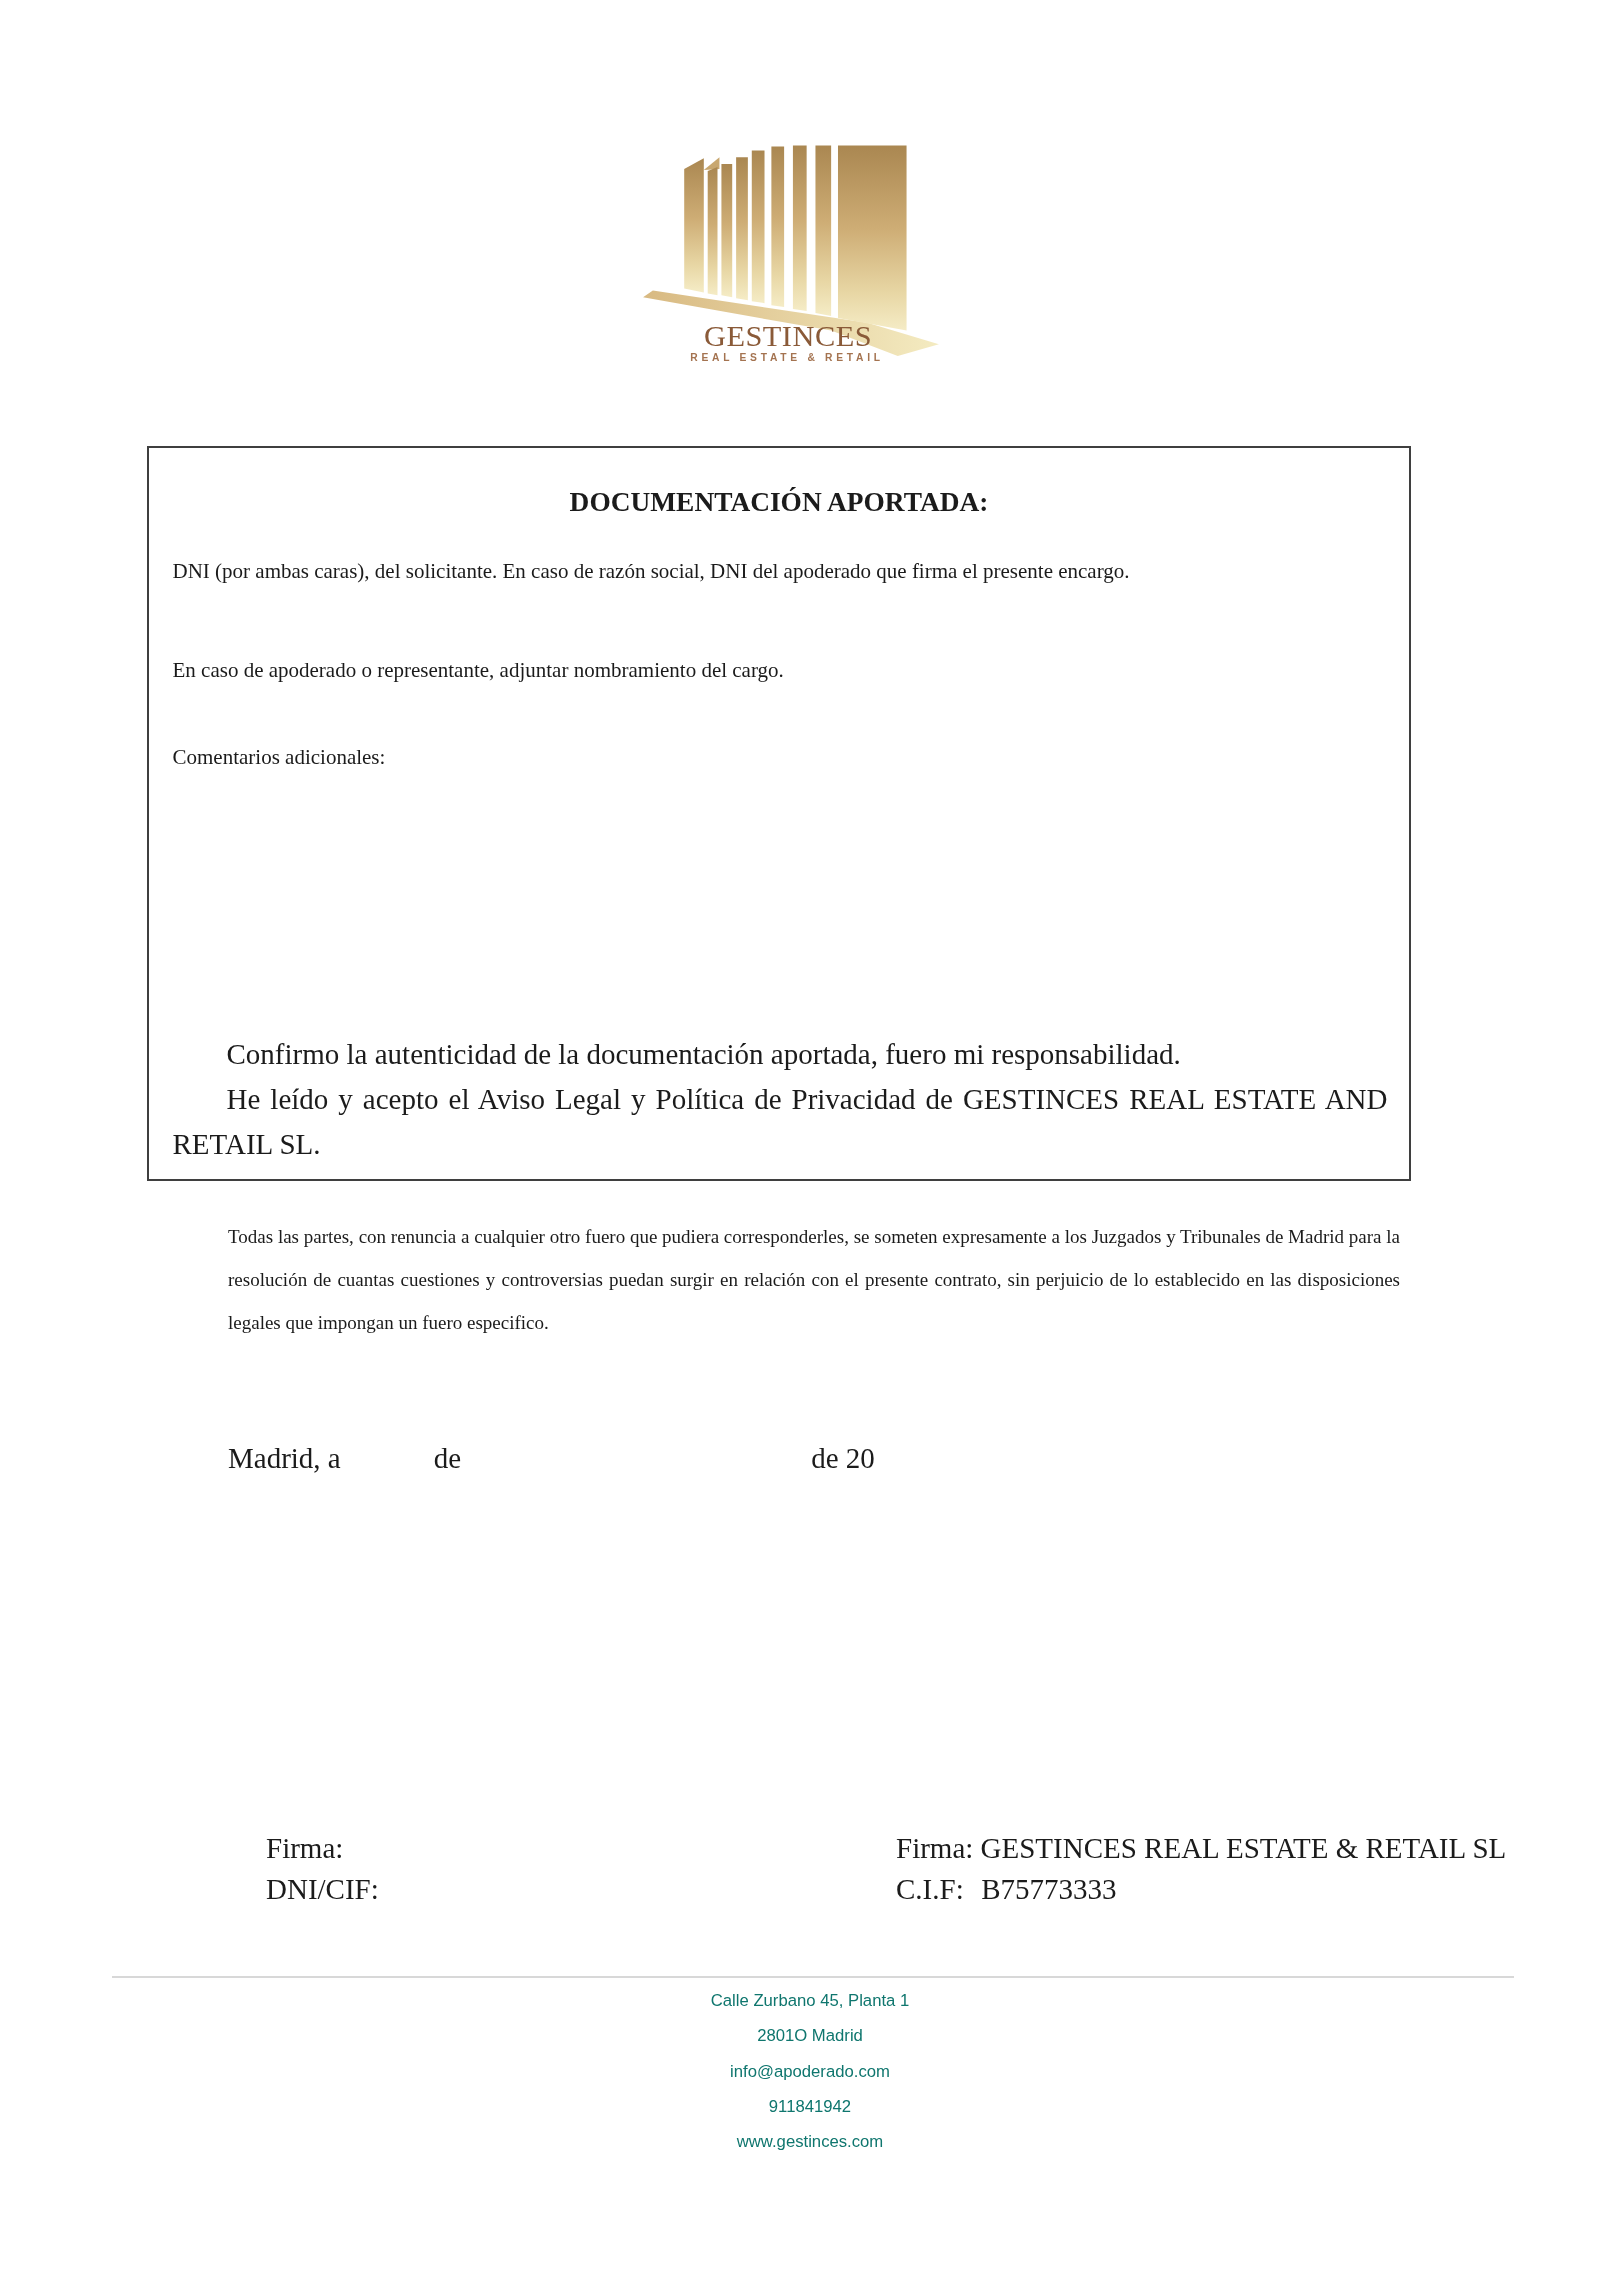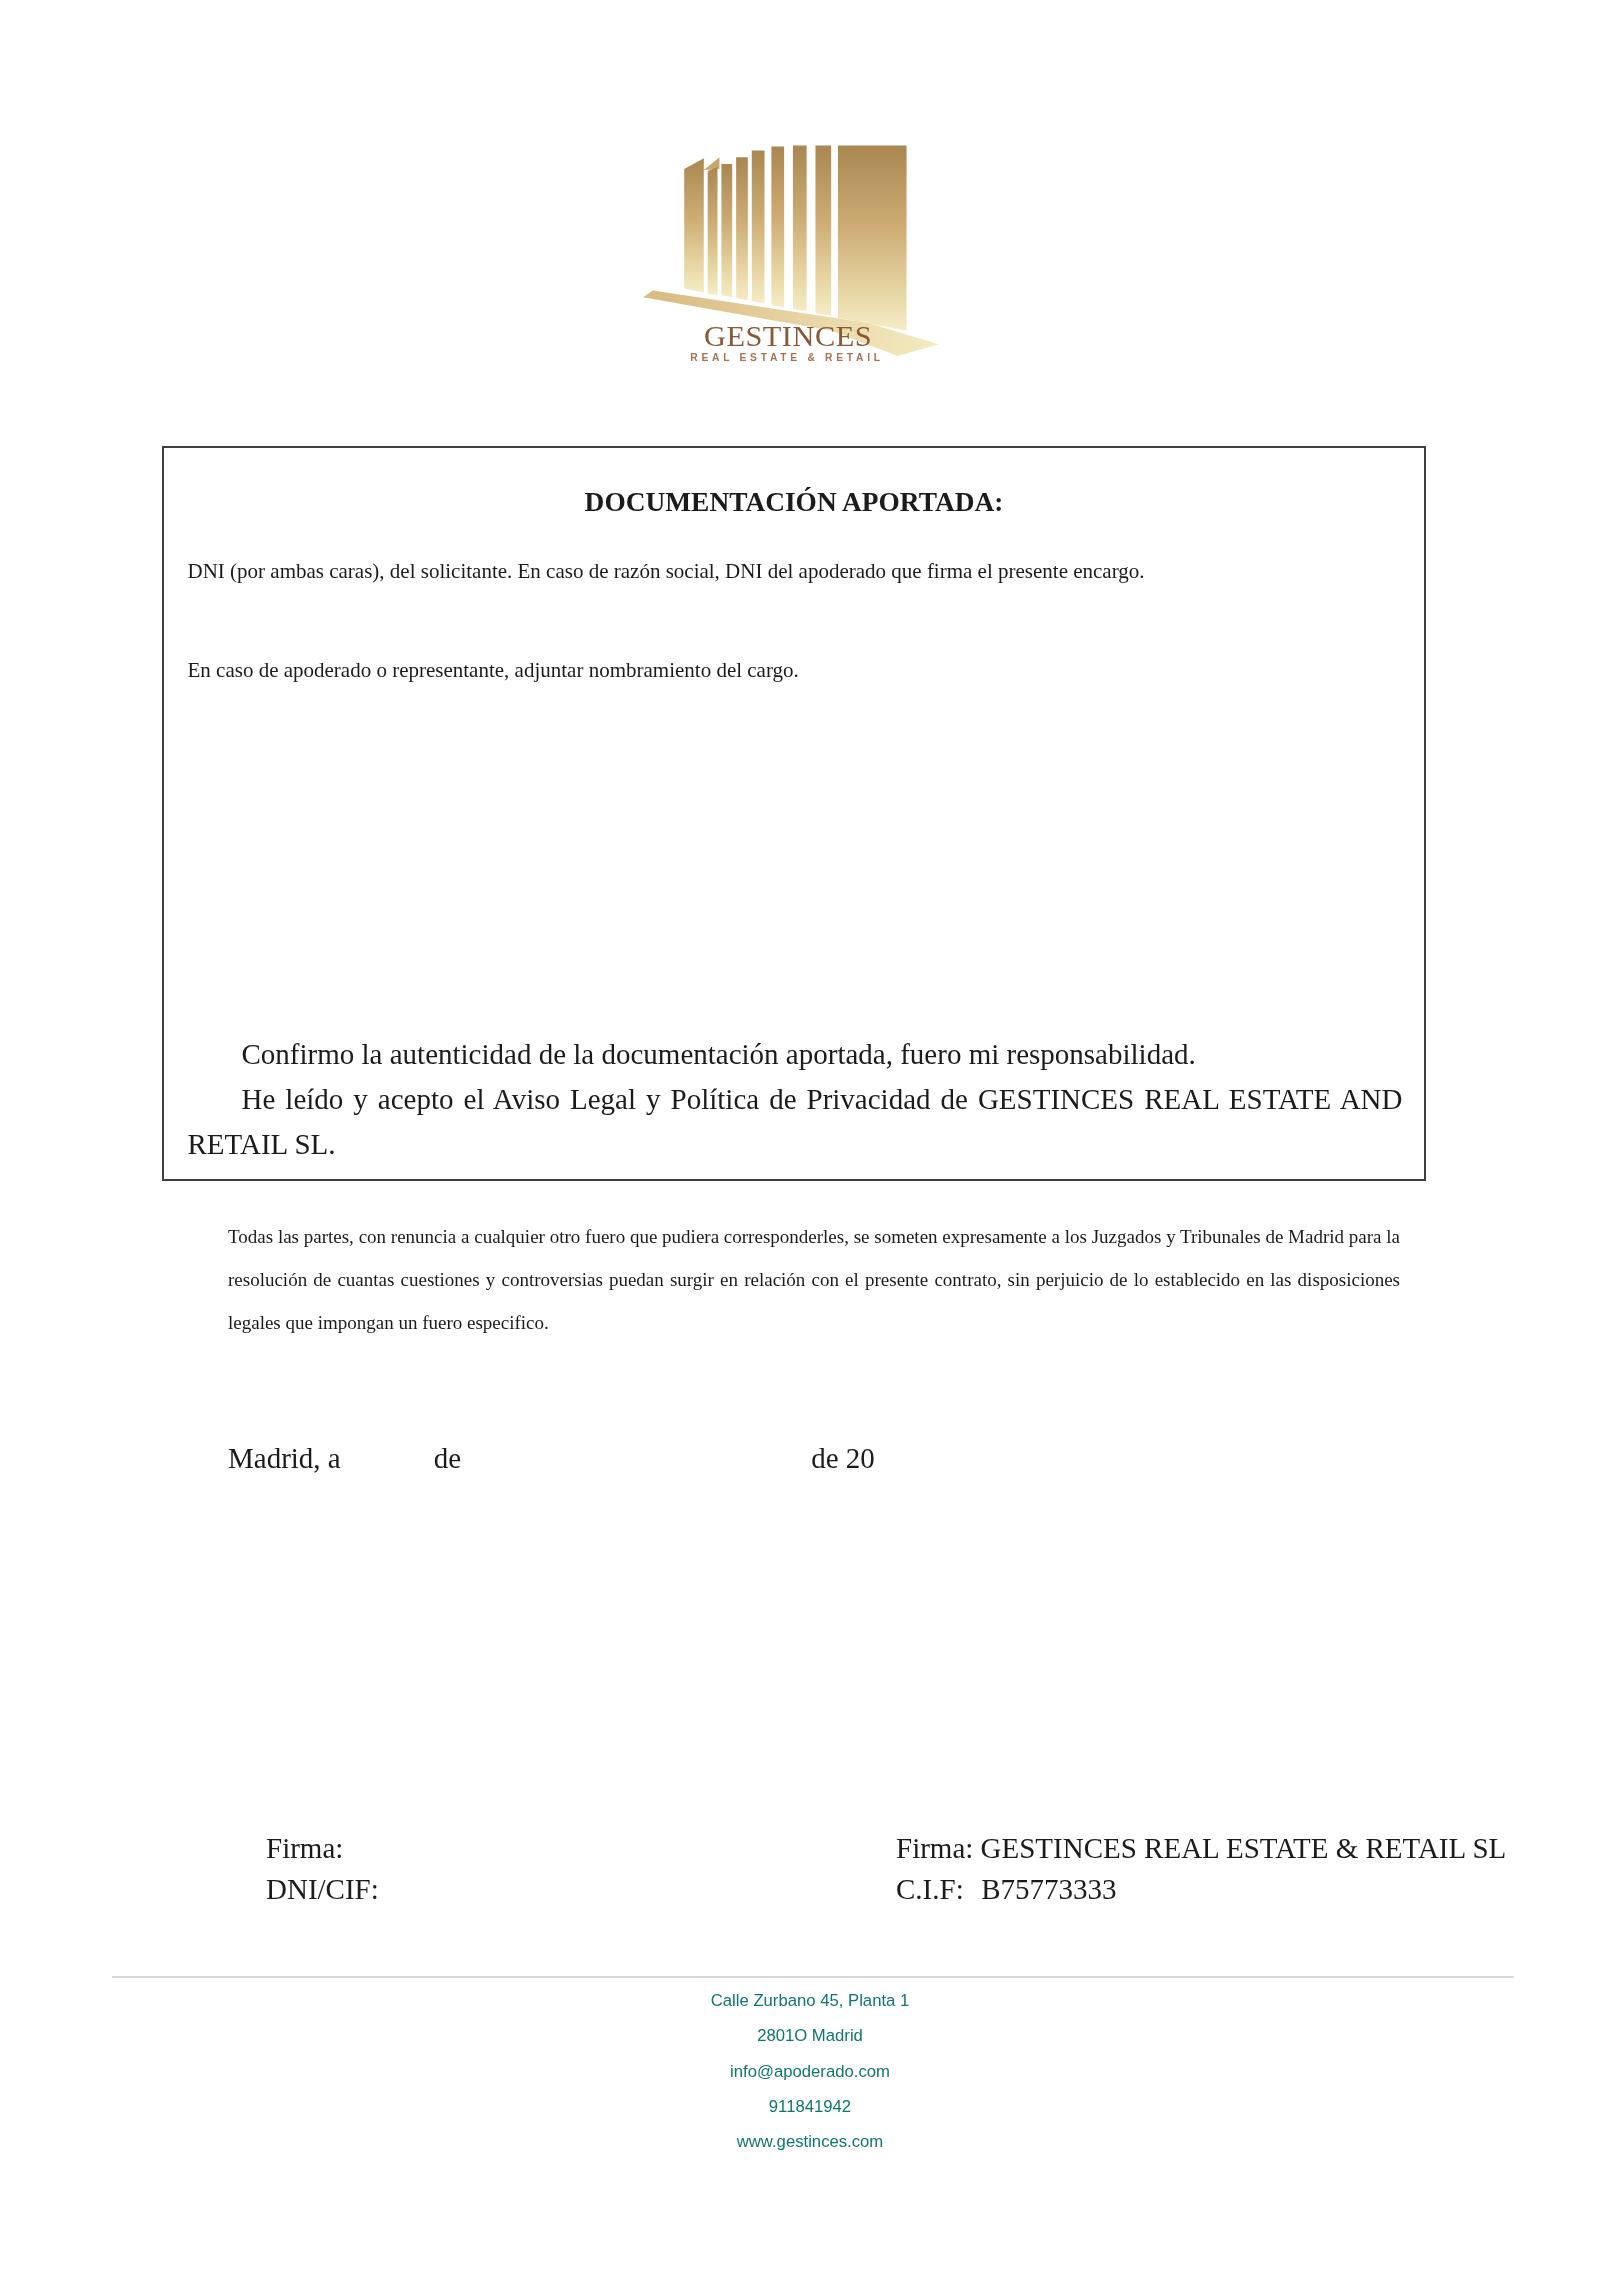--- a/index.html
+++ b/index.html
@@ -13,21 +13,21 @@
     overflow:hidden;
     padding-left:42px;
   }
   .abs{position:absolute;}
 
   
   .logo{left:598px;top:108px;width:431px;height:265px;}
 
   
   .doc-box{
-    left:162px;top:446px;width:1264px;height:735px;
+    left:147px;top:446px;width:1264px;height:735px;
     border:2px solid #3f3f3f;
     box-sizing:border-box;
     font-family:Liberation Serif, serif;
   }
   .box-heading{
     position:absolute;top:37px;left:0;width:100%;
     text-align:center;font-weight:bold;font-size:27.4px;line-height:35px;
   }
   .box-par{
     position:absolute;left:23.5px;width:1215px;
@@ -107,20 +107,21 @@
       </g>
       <text x="194" y="243" text-anchor="middle" style="font-family:'Liberation Serif',serif;font-size:31px;letter-spacing:0.5px;fill:#8a5a38;">GESTINCES</text>
       <text x="193" y="258" text-anchor="middle" style="font-family:'Liberation Sans',sans-serif;font-size:10.5px;font-weight:bold;letter-spacing:3.8px;fill:#a47350;">REAL ESTATE &amp; RETAIL</text>
     </svg>
   </div>
 
   <div class="abs doc-box">
     <div class="box-heading">DOCUMENTACIÓN APORTADA:</div>
     <p class="box-par p-dni">DNI (por ambas caras), del solicitante. En caso de razón social, DNI del apoderado que firma el presente encargo.</p>
     <p class="box-par p-rep">En caso de apoderado o representante, adjuntar nombramiento del cargo.</p>
+    <p class="box-par p-comments">Comentarios adicionales:</p>
     <div class="confirm-block">
       <p>Confirmo la autenticidad de la documentación aportada, fuero mi responsabilidad.</p>
       <p>He leído y acepto el Aviso Legal y Política de Privacidad de GESTINCES REAL ESTATE AND RETAIL SL.</p>
     </div>
   </div>
 
   <div class="abs todas">Todas las partes, con renuncia a cualquier otro fuero que pudiera corresponderles, se someten expresamente a los Juzgados y Tribunales de Madrid para la resolución de cuantas cuestiones y controversias puedan surgir en relación con el presente contrato, sin perjuicio de lo establecido en las disposiciones legales que impongan un fuero especifico.</div>
 
   <div class="abs madrid-line">
     <span>Madrid, a</span><span class="sp1">de</span><span class="sp2">de 20</span>

